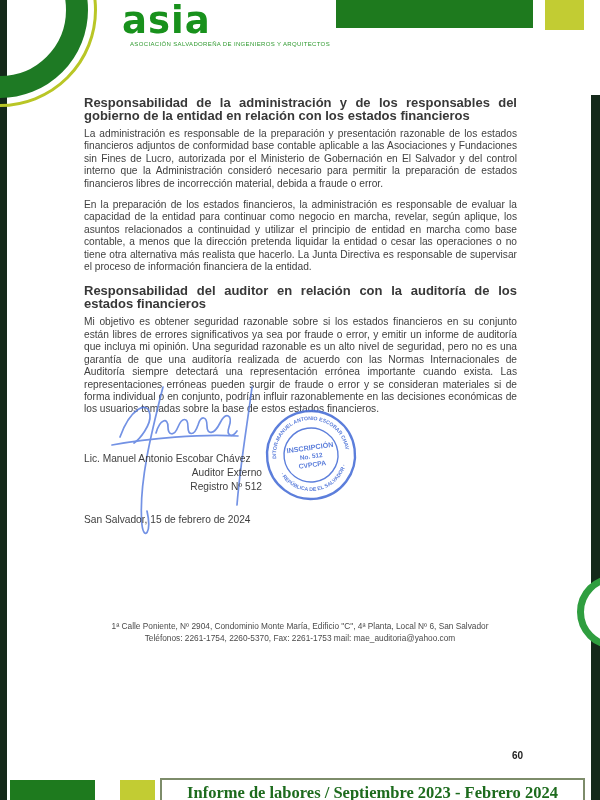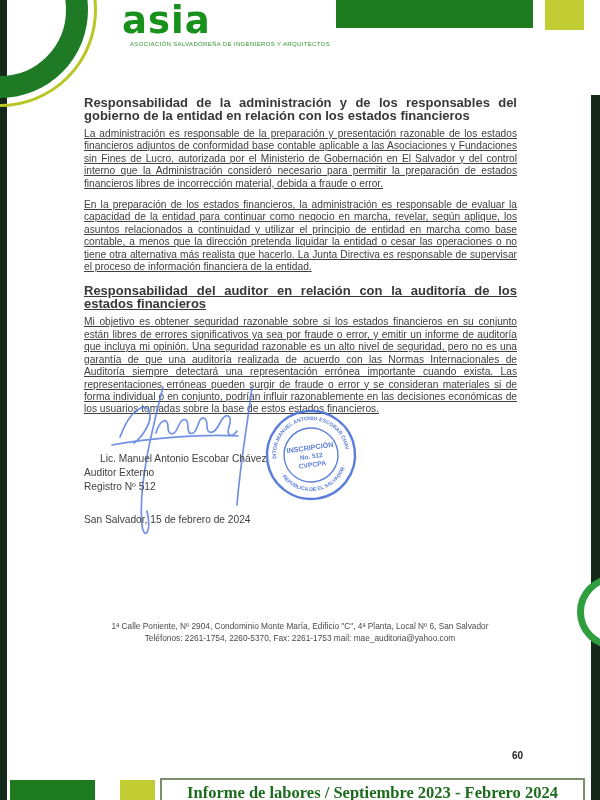--- a/index.html
+++ b/index.html
@@ -25,26 +25,26 @@
   .logo{position:absolute;left:122px;top:2px;}
   .logo-row{display:flex;align-items:flex-start;}
   .logo-asia{font-family:"DejaVu Sans",sans-serif;font-weight:bold;font-size:37px;
     line-height:38px;color:#18911c;letter-spacing:1px;}
   .logo-tag{font-family:"DejaVu Serif",serif;font-size:26px;line-height:30px;color:#1e8a1e;margin-left:2px;}
   .logo-sub{font-size:6px;letter-spacing:0.35px;color:#2f9a2f;margin:1px 0 0 8px;}
   
   .content{position:absolute;left:84px;top:96px;width:433px;color:#3f3f3f;
     font-size:10.2px;line-height:12.4px;text-align:justify;}
   .content h3{font-size:13px;line-height:13px;margin:0 0 6px 0;color:#383838;}
-  .content p{margin:0 0 9px 0;text-decoration:underline;}
-  .content .h2gap{margin-top:11px;text-decoration:underline;}
+  .content p{margin:0 0 9px 0;}
+  .content .h2gap{margin-top:11px;}
   
   .sig-block{position:absolute;left:84px;top:452px;width:178px;color:#3f3f3f;font-size:10.2px;line-height:14px;}
-  .sig-name{white-space:nowrap;margin-left:16px;}
-  .sig-center{text-align:left;}
+  .sig-name{white-space:nowrap;}
+  .sig-center{text-align:right;}
   .place-date{position:absolute;left:84px;top:514px;color:#3f3f3f;font-size:10.2px;}
   .sig-svg{position:absolute;left:90px;top:375px;}
   
   .stamp{position:absolute;left:263px;top:407px;transform:rotate(-8deg);opacity:.92;}
   
   .addr{position:absolute;left:0;top:620px;width:600px;text-align:center;
     color:#4a4a4a;font-size:8.3px;line-height:12px;}
   .page-num{position:absolute;left:512px;top:750px;font-weight:bold;font-size:10px;color:#222;}
   
   .sq-green-bottom{position:absolute;left:10px;top:780px;width:85px;height:22px;background:#1e7a1e;}

